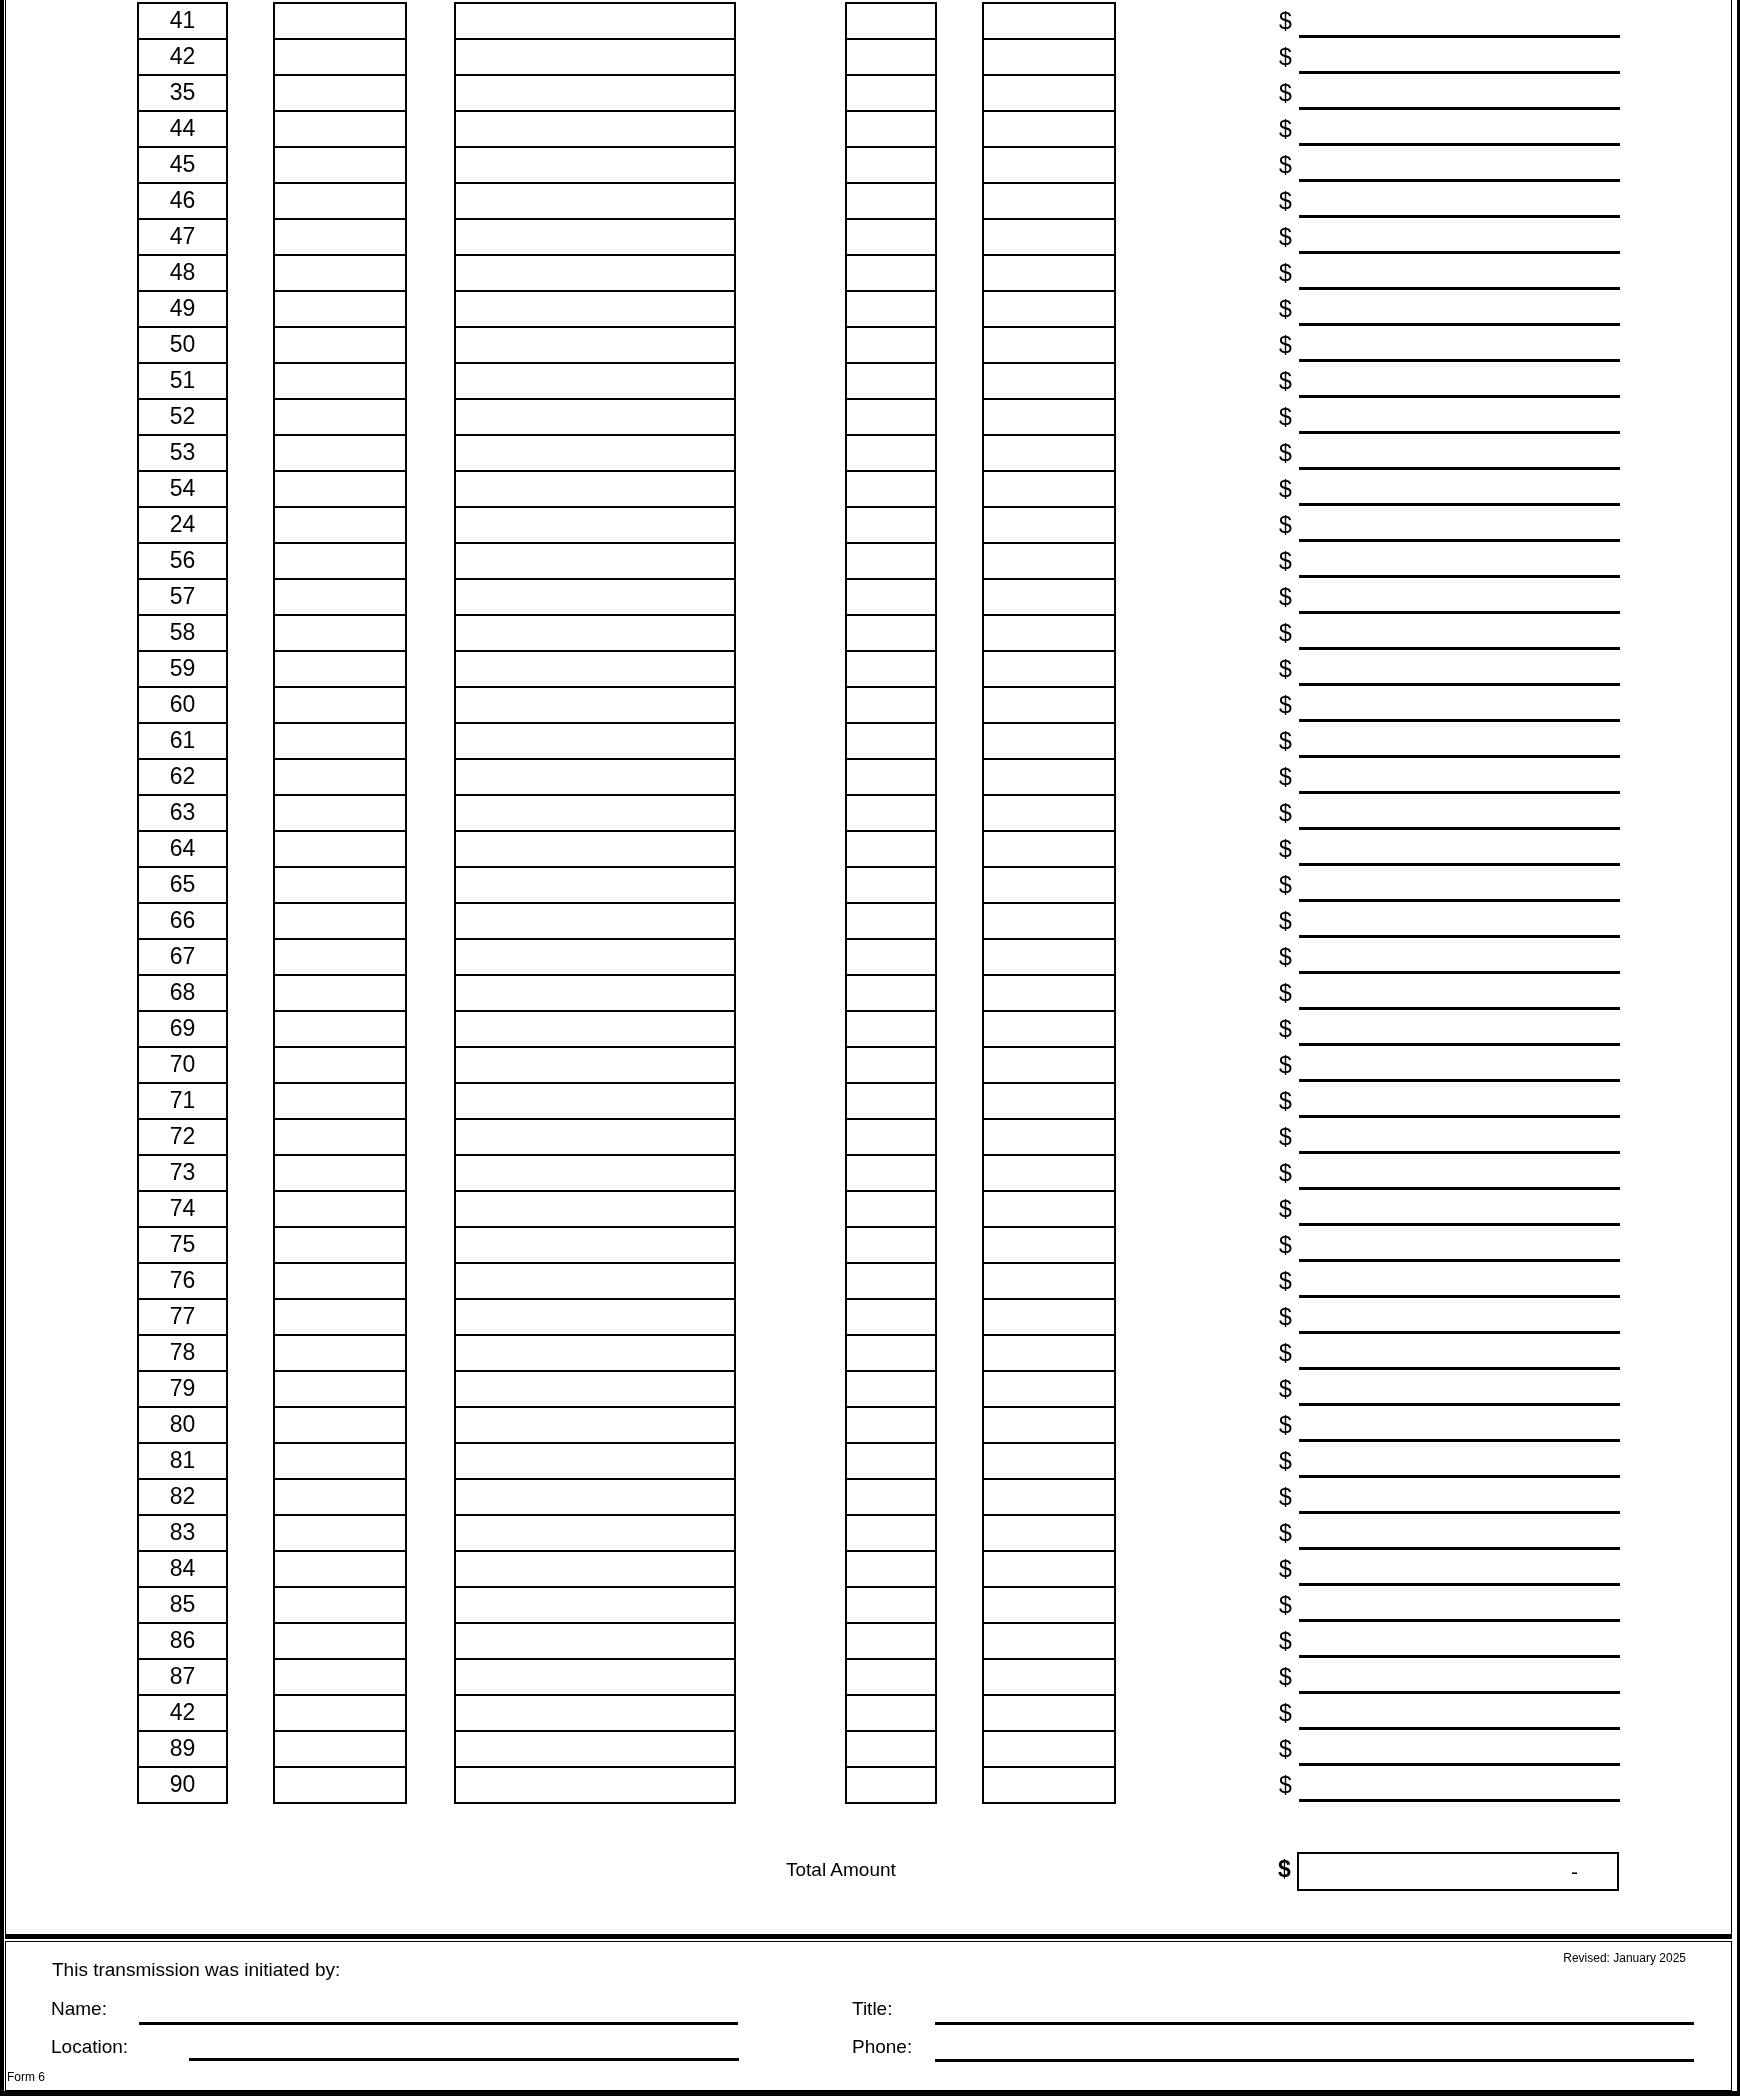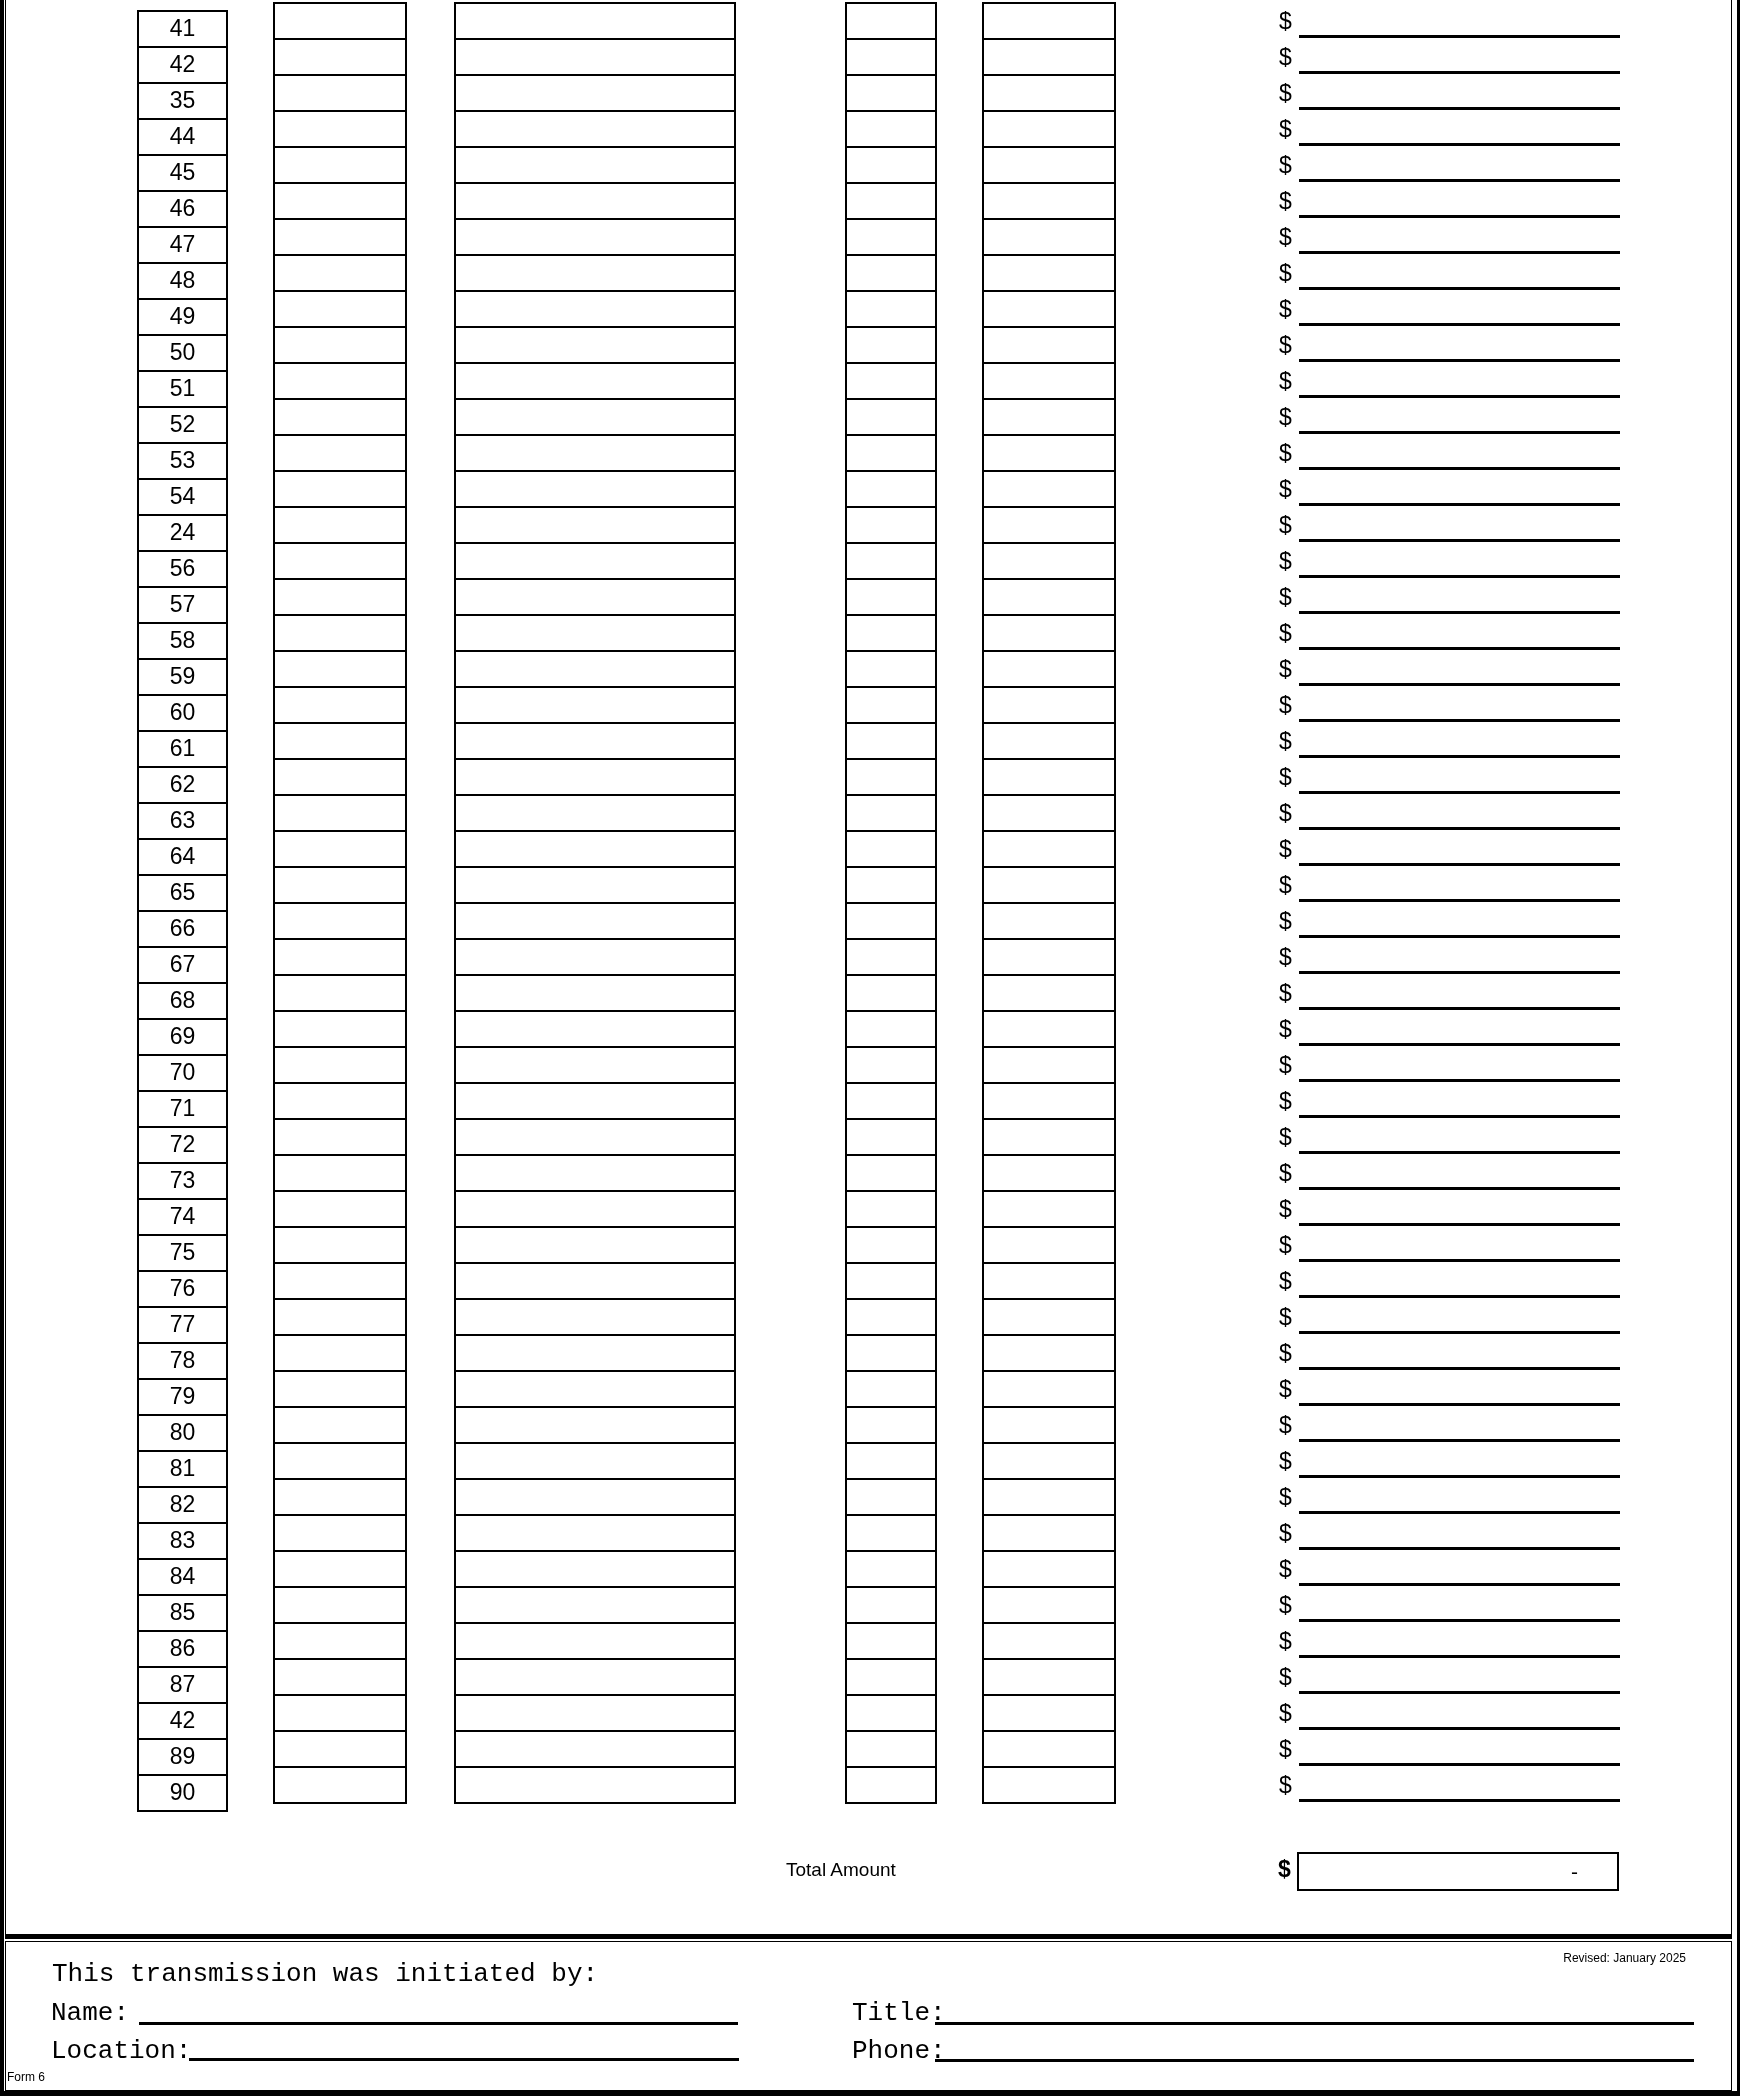--- a/index.html
+++ b/index.html
@@ -31,21 +31,21 @@
     border:2.7px solid #000;border-bottom:none;
     background:#fff;
   }
   .cell{
     box-sizing:border-box;
     height:36px;
     border-bottom:2.7px solid #000;
     display:flex;align-items:center;justify-content:center;
     font-size:23px;line-height:1;
   }
-  .col-num{left:137px;width:91px;margin-top:8px;}
+  .col-num{left:137px;width:91px;}
   .col-a{left:273px;width:134px;}
   .col-b{left:454px;width:282px;}
   .col-c{left:845px;width:92px;}
   .col-d{left:982px;width:134px;}
   
   .amounts{left:1279px;top:1.8px;width:341px;}
   .amt{position:relative;height:36px;}
   .amt .cur{
     position:absolute;left:0;bottom:4.4px;
     font-size:23px;line-height:1;
@@ -66,21 +66,21 @@
     left:1297px;top:1852px;width:322px;height:39px;
     box-sizing:border-box;border:2.7px solid #000;
     display:flex;align-items:center;justify-content:flex-end;
     padding-right:39px;font-size:21px;
   }
   
   .section-box{
     left:5.3px;top:1941px;width:1727px;height:150px;
     box-sizing:border-box;border:1.8px solid #000;
   }
-  .sec-text{font-size:26px;line-height:1.1;white-space:nowrap;font-family:Liberation Mono, monospace;}
+  .sec-text{font-size:19px;line-height:1.1;white-space:nowrap;}
   .intro{left:52px;top:1960px;}
   .name-label{left:51px;top:1999px;}
   .location-label{left:51px;top:2037px;}
   .title-label{left:852px;top:1999px;}
   .phone-label{left:852px;top:2037px;text-align:right;}
   .fill-line{height:2.7px;background:#000;}
   .name-line{left:139px;top:2022px;width:599px;}
   .location-line{left:189px;top:2058px;width:550px;}
   .title-line{left:935px;top:2022px;width:759px;}
   .phone-line{left:935px;top:2059px;width:759px;}

